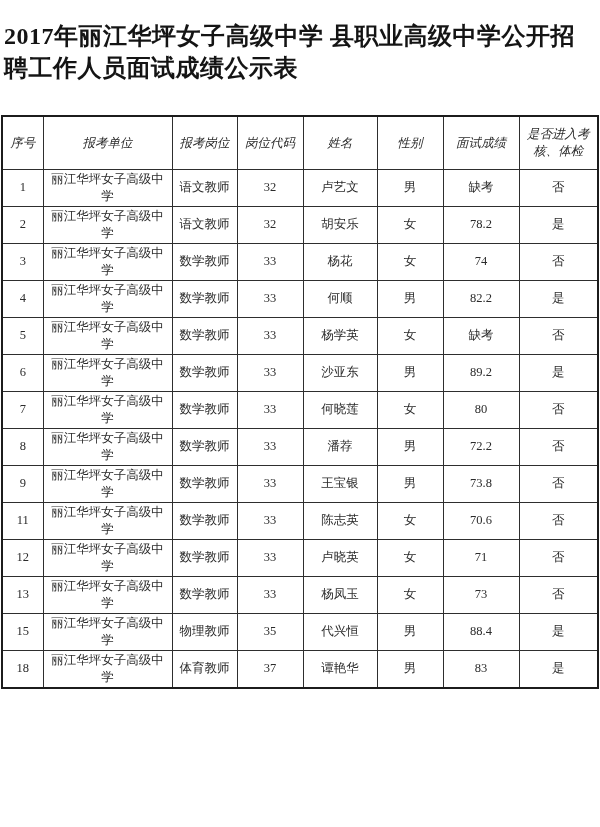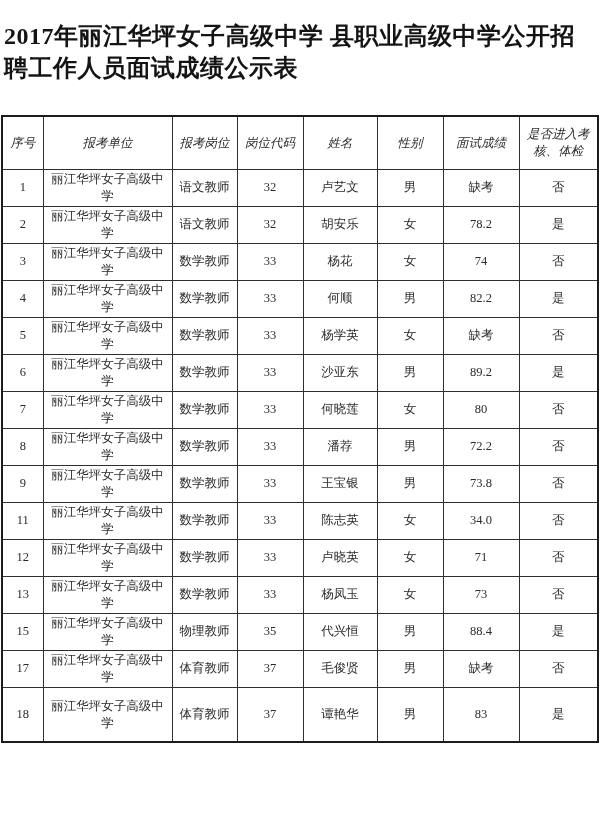--- a/index.html
+++ b/index.html
@@ -177,21 +177,21 @@
         <td>73.8</td>
         <td>否</td>
       </tr>
       <tr>
         <td>11</td>
         <td>丽江华坪女子高级中学</td>
         <td>数学教师</td>
         <td>33</td>
         <td>陈志英</td>
         <td>女</td>
-        <td>34.0</td>
+        <td>70.6</td>
         <td>否</td>
       </tr>
       <tr>
         <td>12</td>
         <td>丽江华坪女子高级中学</td>
         <td>数学教师</td>
         <td>33</td>
         <td>卢晓英</td>
         <td>女</td>
         <td>71</td>
@@ -209,30 +209,20 @@
       </tr>
       <tr>
         <td>15</td>
         <td>丽江华坪女子高级中学</td>
         <td>物理教师</td>
         <td>35</td>
         <td>代兴恒</td>
         <td>男</td>
         <td>88.4</td>
         <td>是</td>
-      </tr>
-      <tr>
-        <td>17</td>
-        <td>丽江华坪女子高级中学</td>
-        <td>体育教师</td>
-        <td>37</td>
-        <td>毛俊贤</td>
-        <td>男</td>
-        <td>缺考</td>
-        <td>否</td>
       </tr>
       <tr>
         <td>18</td>
         <td>丽江华坪女子高级中学</td>
         <td>体育教师</td>
         <td>37</td>
         <td>谭艳华</td>
         <td>男</td>
         <td>83</td>
         <td>是</td>

